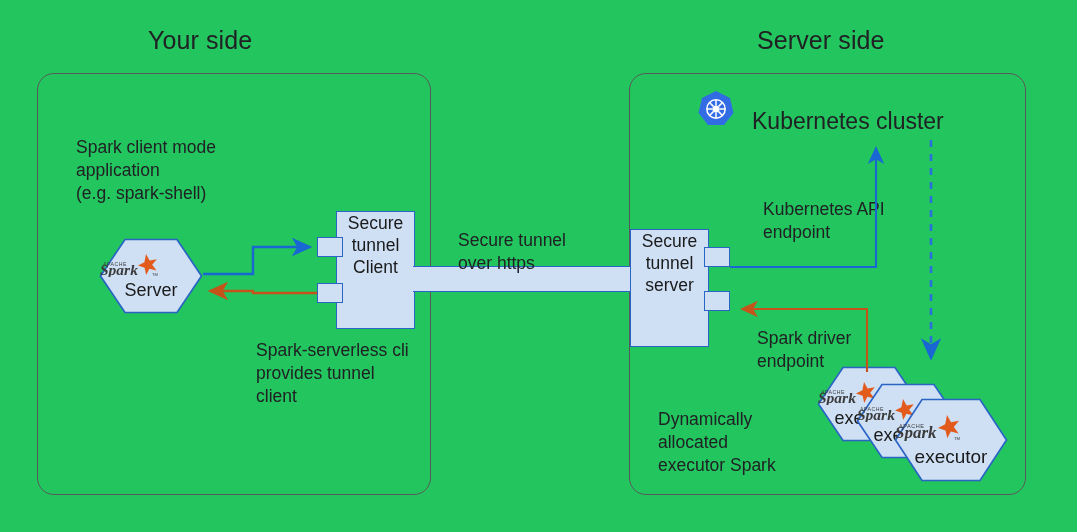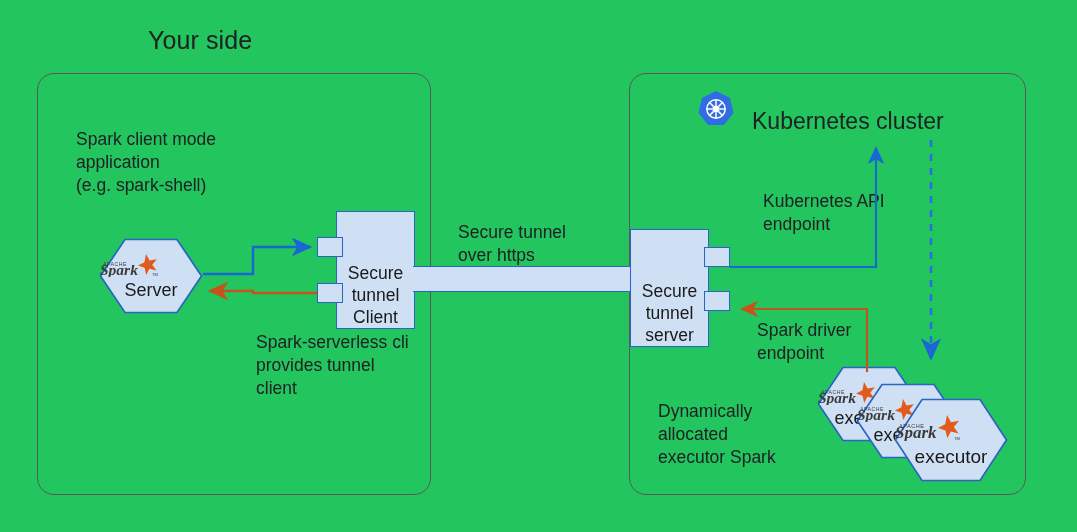--- a/index.html
+++ b/index.html
@@ -35,31 +35,32 @@
     box-sizing:border-box;
   }
 
   
   .note{
     font-size:17.5px;
     line-height:23px;
     color:#202124;
     white-space:pre-line;
     font-weight:400;
+    margin-top:8px;
   }
 
   
   .comp{box-sizing:border-box;}
   .comp-body{
     position:absolute;
     background:#cfe0f5;
     border:1.7px solid #2a64c4;
     box-sizing:border-box;
     display:flex;
-    align-items:flex-end;
+    align-items:flex-start;
     justify-content:center;
   }
   .comp-label{
     font-size:17.5px;
     line-height:22px;
     color:#1a1a1a;
     text-align:center;
     white-space:pre-line;
   }
   .tab{
@@ -108,20 +109,21 @@
   }
 
   svg.overlay{position:absolute;left:0;top:0;overflow:visible;}
 </style>
 </head>
 <body>
 
 <div id="canvas">
 
   <div class="abs side-title" style="left:148px;top:26px;">Your side</div>
+  <div class="abs side-title" style="left:757px;top:26px;">Server side</div>
 
   <div class="abs zone" style="left:37px;top:73px;width:394px;height:422px;"></div>
   <div class="abs zone" style="left:629px;top:73px;width:397px;height:422px;"></div>
 
   <div class="abs note" style="left:76px;top:128px;width:230px;">Spark client mode
 application
 (e.g. spark-shell)</div>
 
   <div class="abs note" style="left:256px;top:331px;width:190px;">Spark-serverless cli
 provides tunnel

